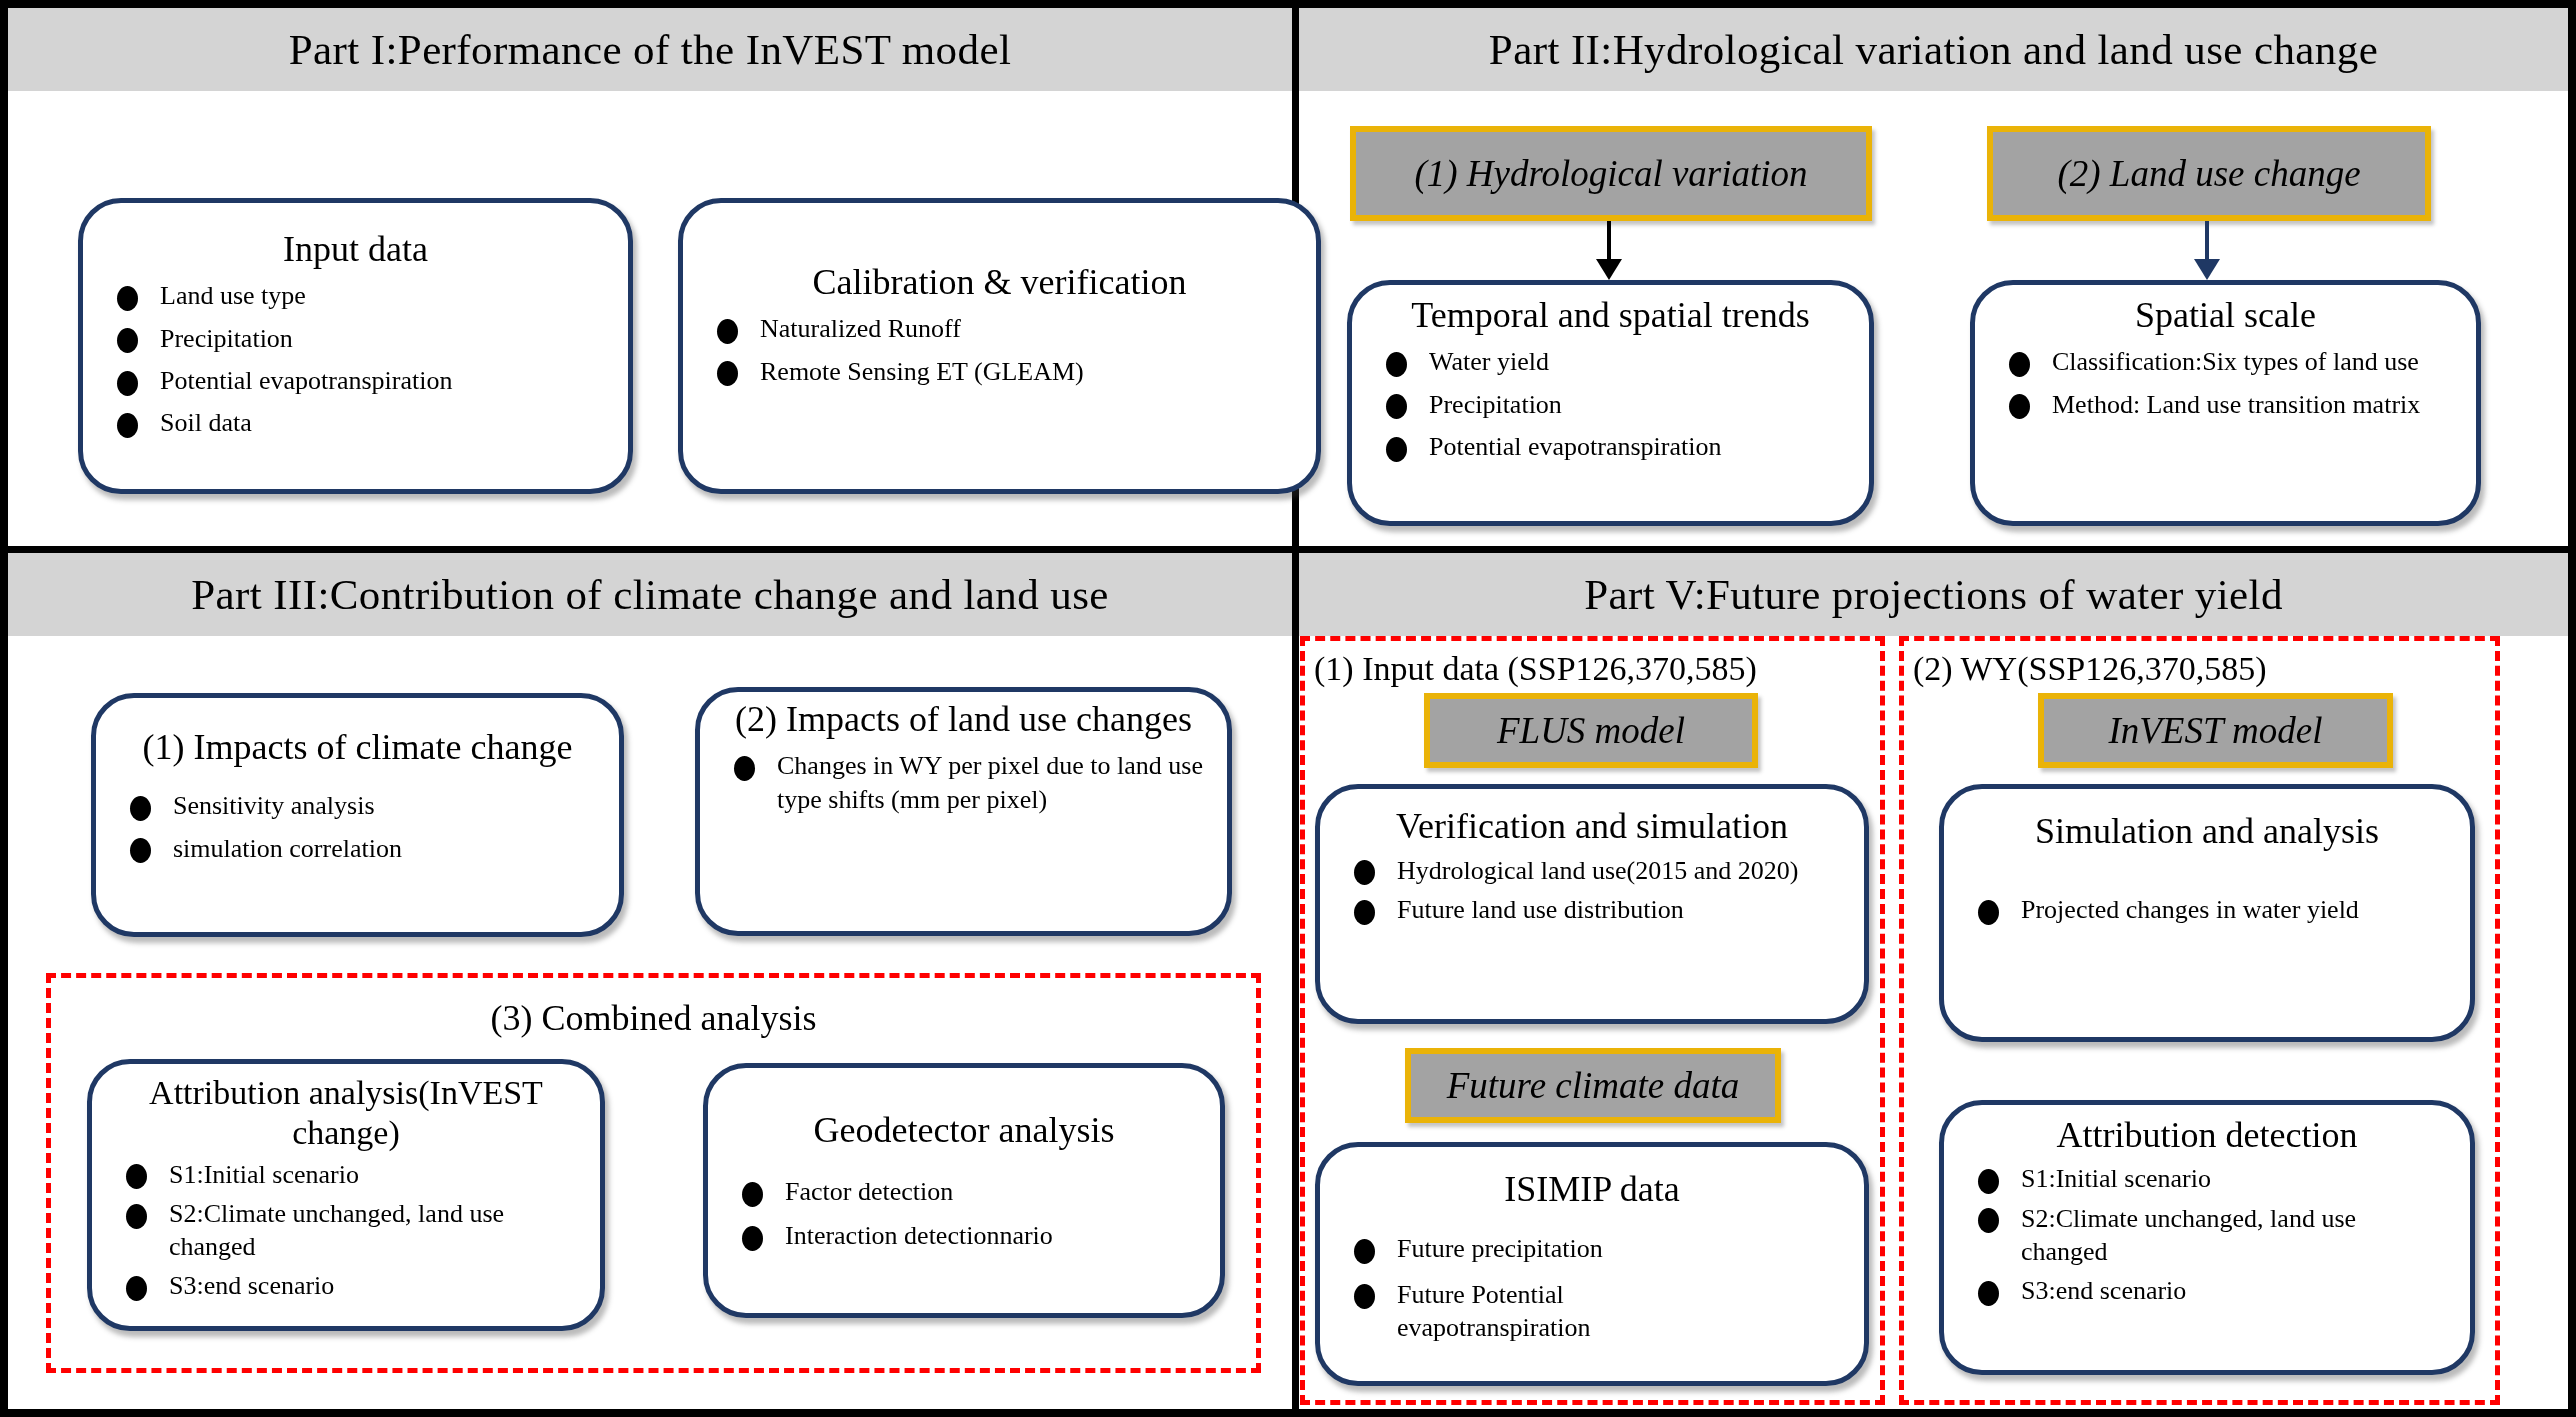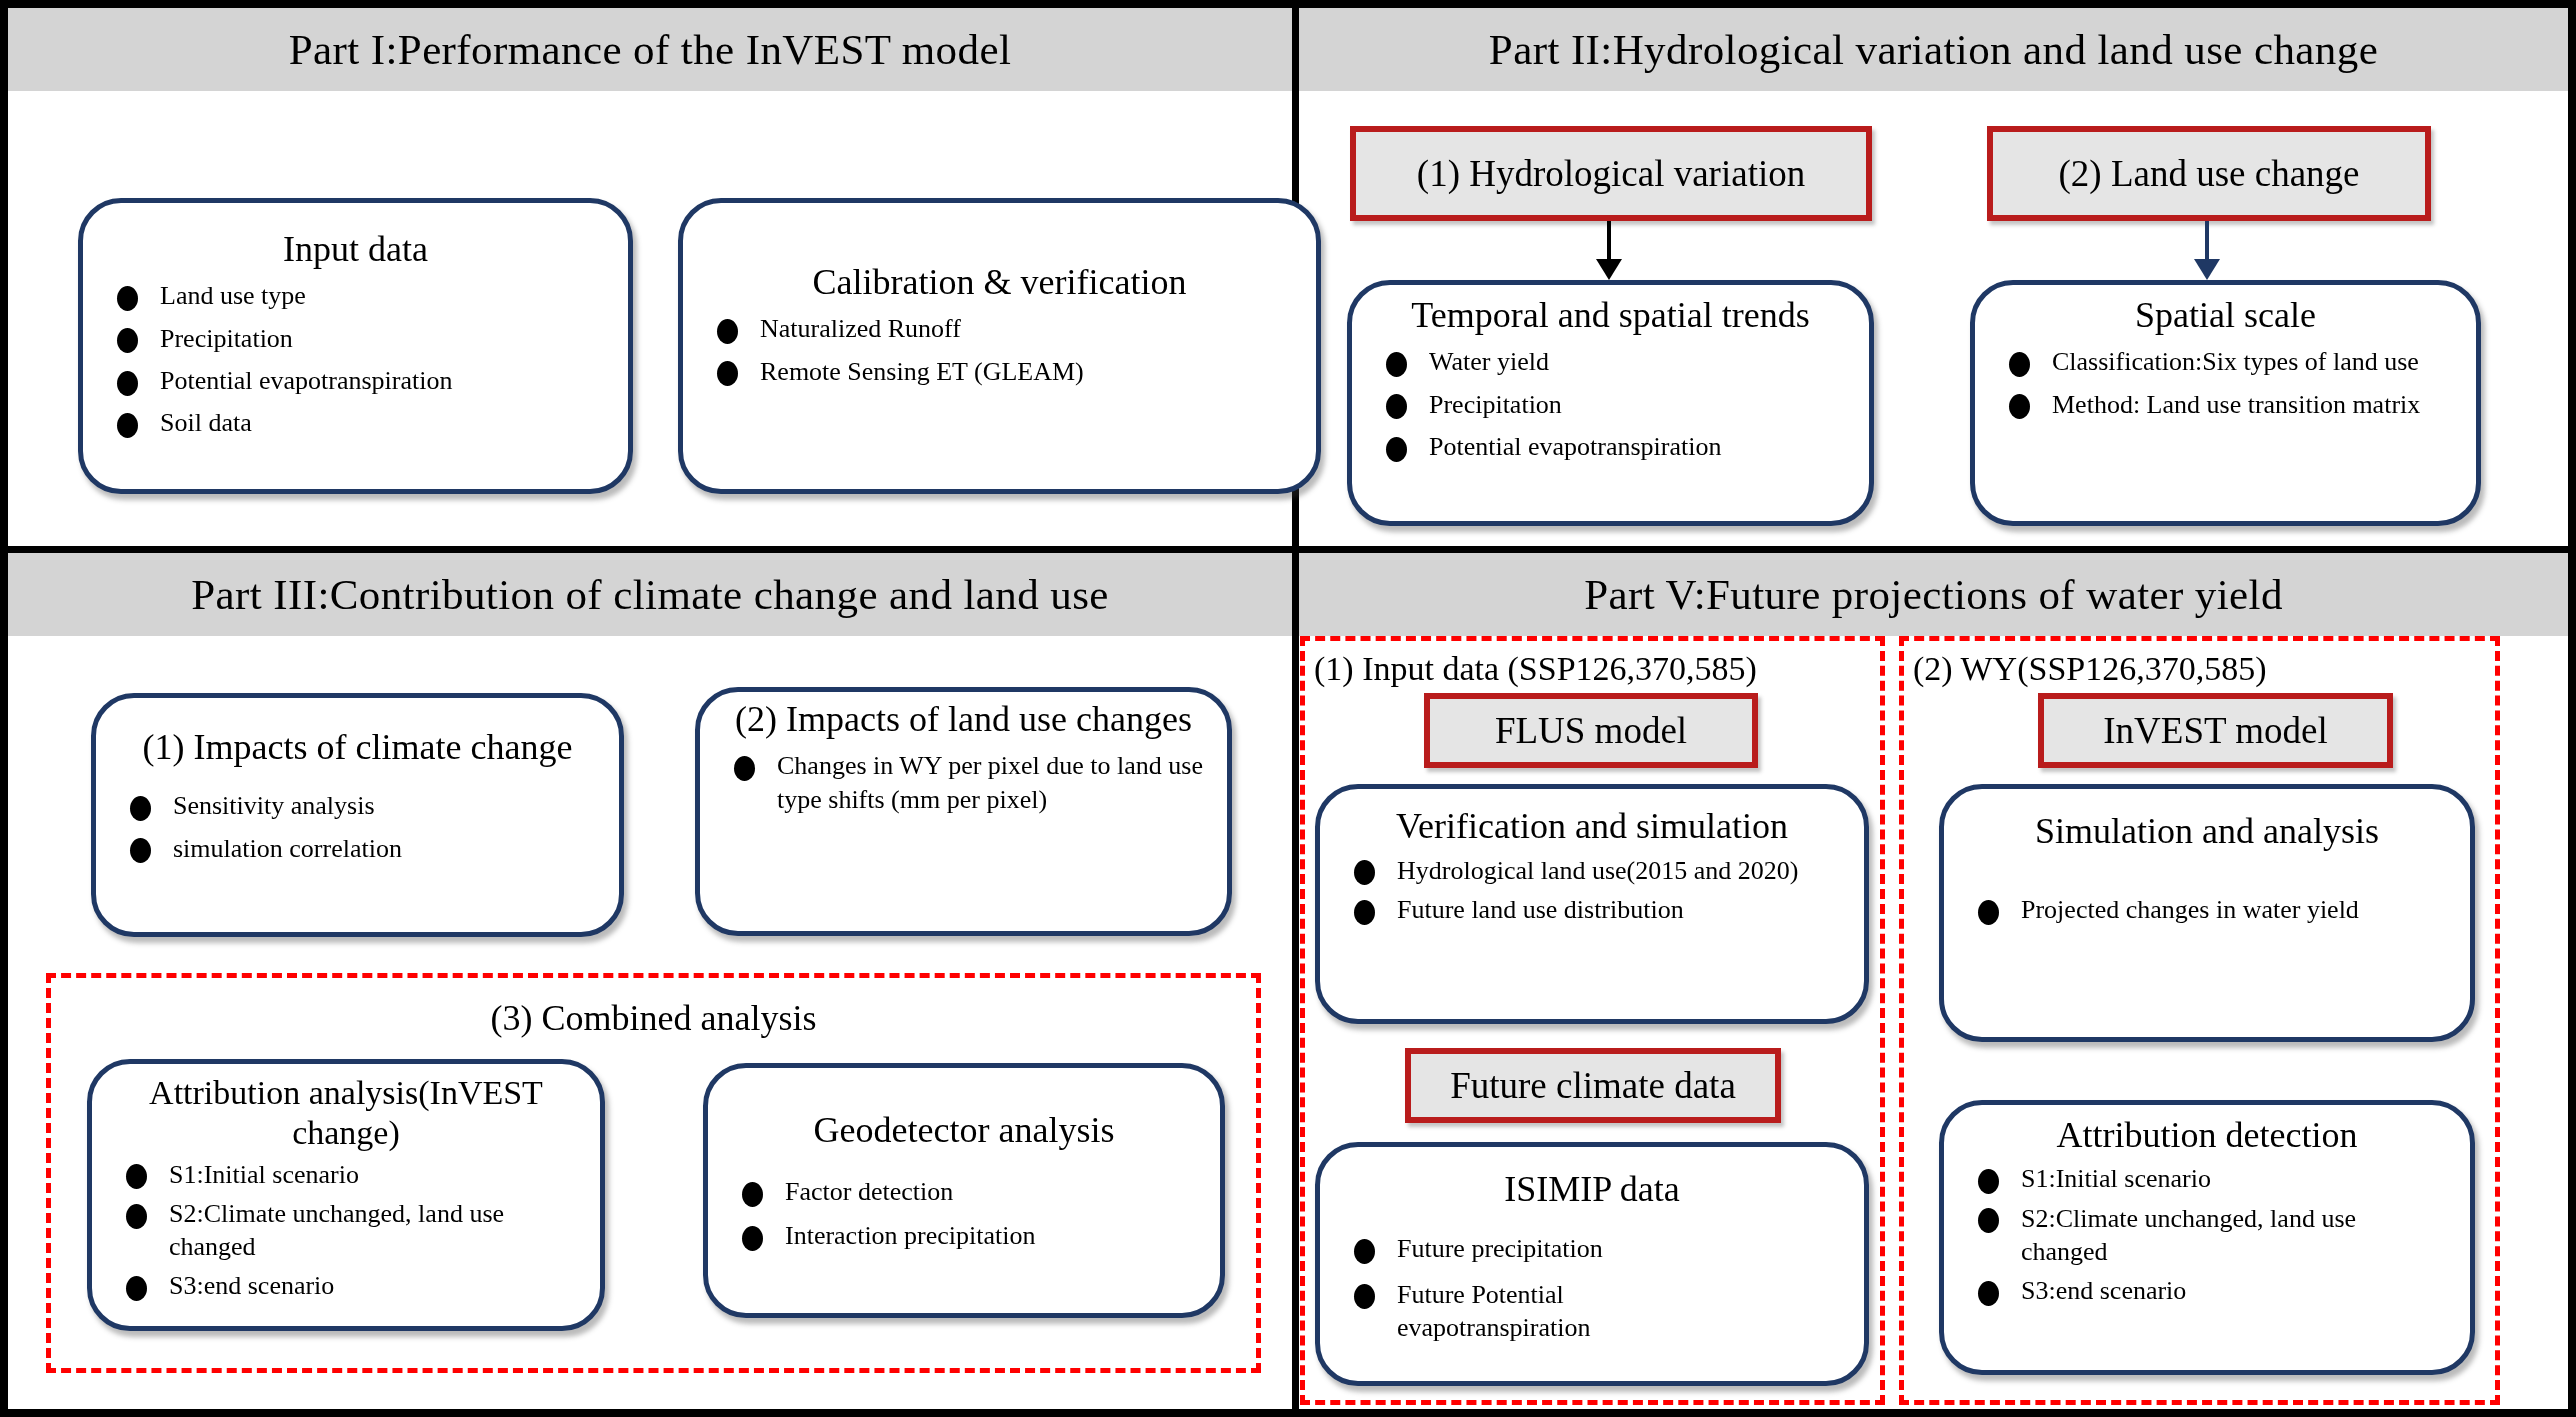--- a/index.html
+++ b/index.html
@@ -24,23 +24,23 @@
           box-shadow:3.7px 5.2px 5.2px rgba(60,60,60,0.35); overflow:hidden; }
   .btitle { font-size:36px; text-align:center; line-height:1.18; padding:0 13.3px; }
   .btitle.two-line { font-size:34px; }
   .bullets { padding-left:34px; margin-top:9px; }
   .brow { display:flex; align-items:flex-start; margin-bottom:9px; }
   .dot { flex:0 0 auto; width:21px; height:25px; border-radius:50%; background:#000;
          margin:6.7px 22px 0 0; }
   .btext { font-size:26px; line-height:1.28; }
 
   
-  .kbox { position:absolute; border:6px solid #b91c1c; background:#e5e5e5; display:flex;
+  .kbox { position:absolute; border:6px solid #eab308; background:#a3a3a3; display:flex;
           align-items:center; justify-content:center; font-size:37px;
-          box-shadow:3px 3.7px 3.7px rgba(60,60,60,0.3); }
+          box-shadow:3px 3.7px 3.7px rgba(60,60,60,0.3);font-style:italic; }
 
   
   .dashed { position:absolute; border:5.2px dashed #ff0000; background:transparent; }
 
   
   #p1-input { left:70px;  top:190px; width:555px; height:296px; padding-top:25px; }
   #p1-cal   { left:670px; top:190px; width:643px; height:296px; padding-top:58px; }
   #p1-cal .btext { max-width:370px; }
 
   
@@ -240,21 +240,21 @@
 
   <div class="rbox" id="p3-geo">
     <div class="btitle">Geodetector analysis</div>
     <div class="bullets">
       <div class="brow">
         <span class="dot"></span>
         <span class="btext">Factor detection</span>
       </div>
       <div class="brow">
         <span class="dot"></span>
-        <span class="btext">Interaction precipitation</span>
+        <span class="btext">Interaction detectionnario</span>
       </div>
     </div>
   </div>
 
   <div class="band" id="band-p5">Part V:Future projections of water yield</div>
 
   <div class="dashed" id="p5-col1">
     <div class="col-label">(1) Input data (SSP126,370,585)</div>
   </div>
   <div class="dashed" id="p5-col2">

